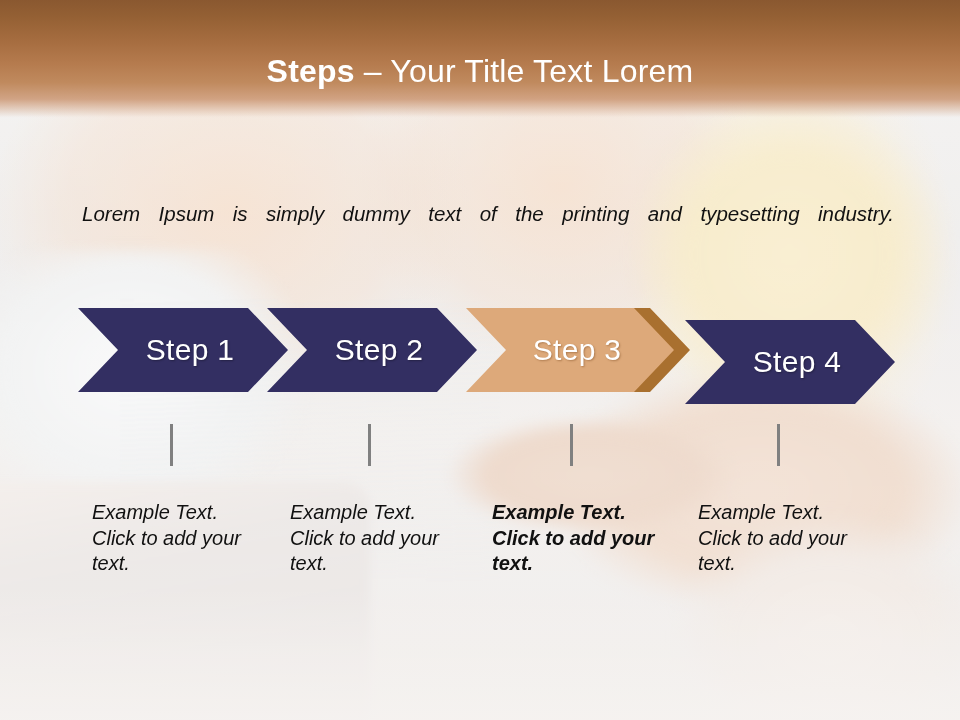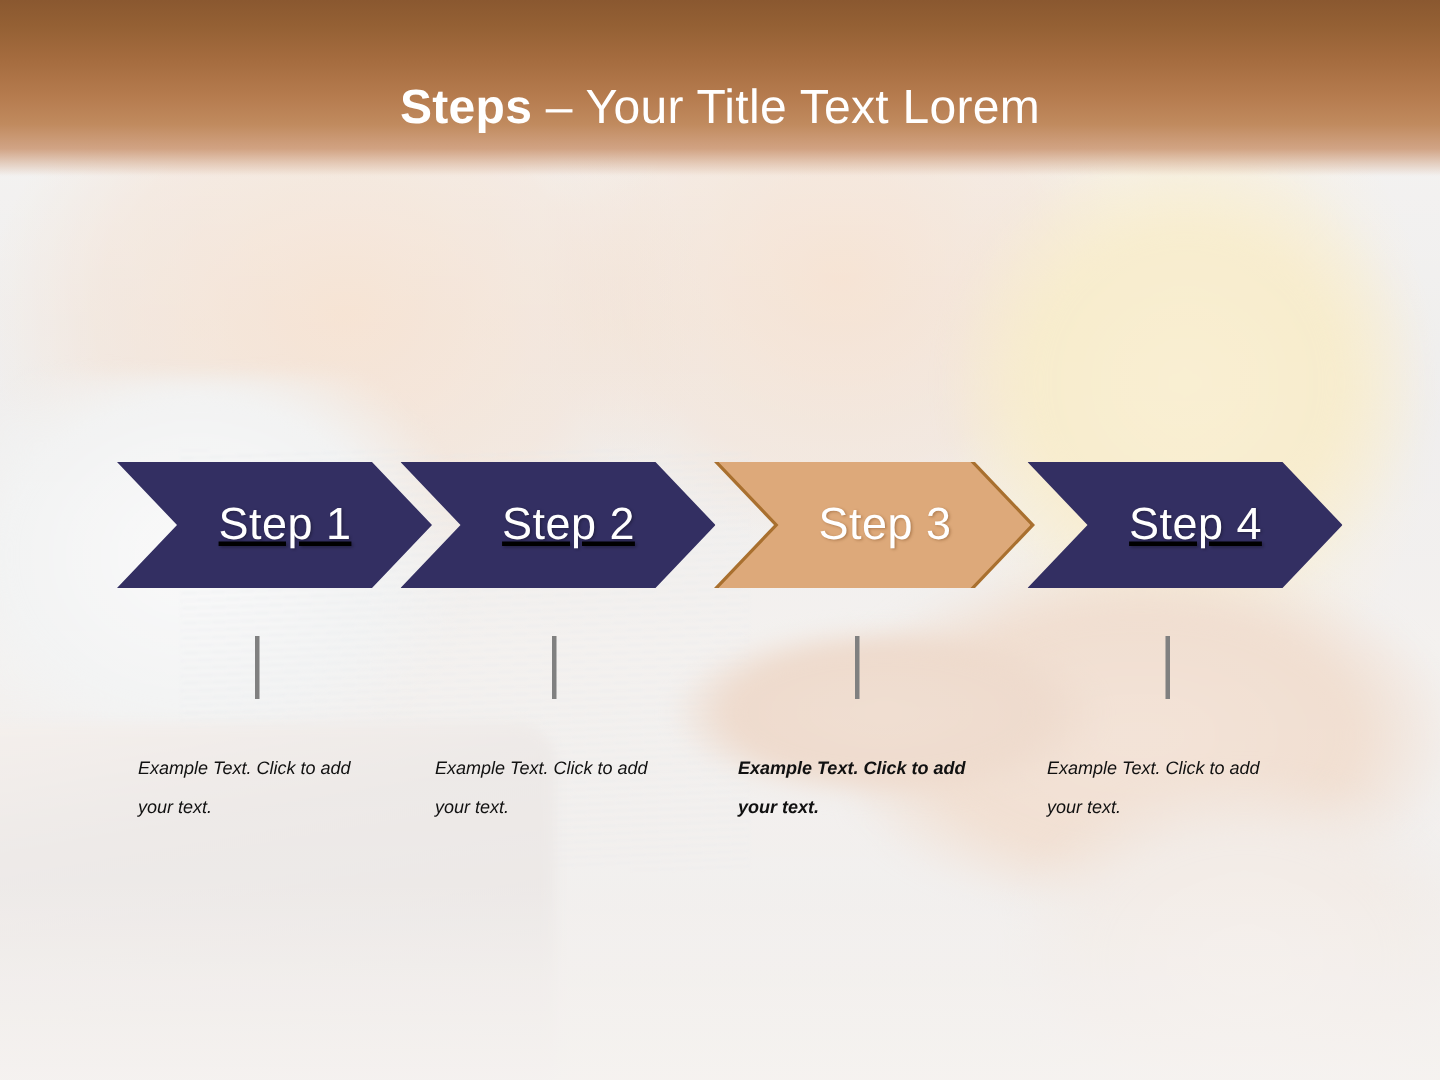--- a/index.html
+++ b/index.html
@@ -160,21 +160,21 @@
   .chev .chev-label {
     color: #ffffff;
     font-size: 30px;
     font-weight: normal;
     letter-spacing: .3px;
     text-shadow: 1px 1px 2px rgba(0,0,0,0.30);
     padding-left: 14px;
   }
   .chev.tan .chev-label { text-shadow: 1px 1px 2px rgba(120,70,30,0.45); }
 
-  .chev.navy { background: #332f62; text-decoration: underline; }
+  .chev.navy { background: #332f62; }
   .chev.tan {
     background: #dda97a;
   }
   .chev-border {
     position: absolute;
     top: 0; height: 84px;
     background: #a9702f;
     -webkit-clip-path: polygon(0 0, calc(100% - 40px) 0, 100% 50%, calc(100% - 40px) 100%, 0 100%, 40px 50%);
     clip-path: polygon(0 0, calc(100% - 40px) 0, 100% 50%, calc(100% - 40px) 100%, 0 100%, 40px 50%);
   }
@@ -186,21 +186,21 @@
     height: 42px;
     background: #808080;
     top: 424px;
   }
 
   
   .caption {
     position: absolute;
     top: 500px;
     width: 165px;
-    font-size: 12px;
+    font-size: 20px;
     line-height: 25.5px;
     font-style: italic;
     color: #111111;
   }
   .caption.strong { font-weight: bold; }
 </style>
 </head>
 <body>
 
 <div id="slide">
@@ -217,37 +217,38 @@
     <div class="bg-bottom"></div>
     <div class="bg-wash"></div>
   </div>
 
   <div class="header">
     <div class="header-title">
       <span class="t-strong">Steps</span><span class="t-rest"> – Your Title Text Lorem</span>
     </div>
   </div>
 
+  <div class="lead">Lorem Ipsum is simply dummy text of the printing and typesetting industry.</div>
 
   <div class="steps">
 
     <div class="chev navy" style="left:78px; width:210px;">
       <span class="chev-label">Step 1</span>
     </div>
 
     <div class="chev navy" style="left:267px; width:210px;">
       <span class="chev-label">Step 2</span>
     </div>
 
     <div class="chev-border" style="left:476px; width:214px;"></div>
-    <div class="chev tan" style="left:479px; width:208px;text-align:right;">
+    <div class="chev tan" style="left:466px; width:208px;text-align:right;">
       <span class="chev-label">Step 3</span>
     </div>
 
-    <div class="chev navy" style="left:685px; width:210px;">
+    <div class="chev navy" style="left:685px; width:210px;margin-top:12px;">
       <span class="chev-label">Step 4</span>
     </div>
   </div>
 
   <div class="tick" style="left:170px;"></div>
   <div class="tick" style="left:368px;"></div>
   <div class="tick" style="left:570px;"></div>
   <div class="tick" style="left:777px;"></div>
 
   <div class="caption" style="left:92px;">Example Text. Click  to add your text.</div>

